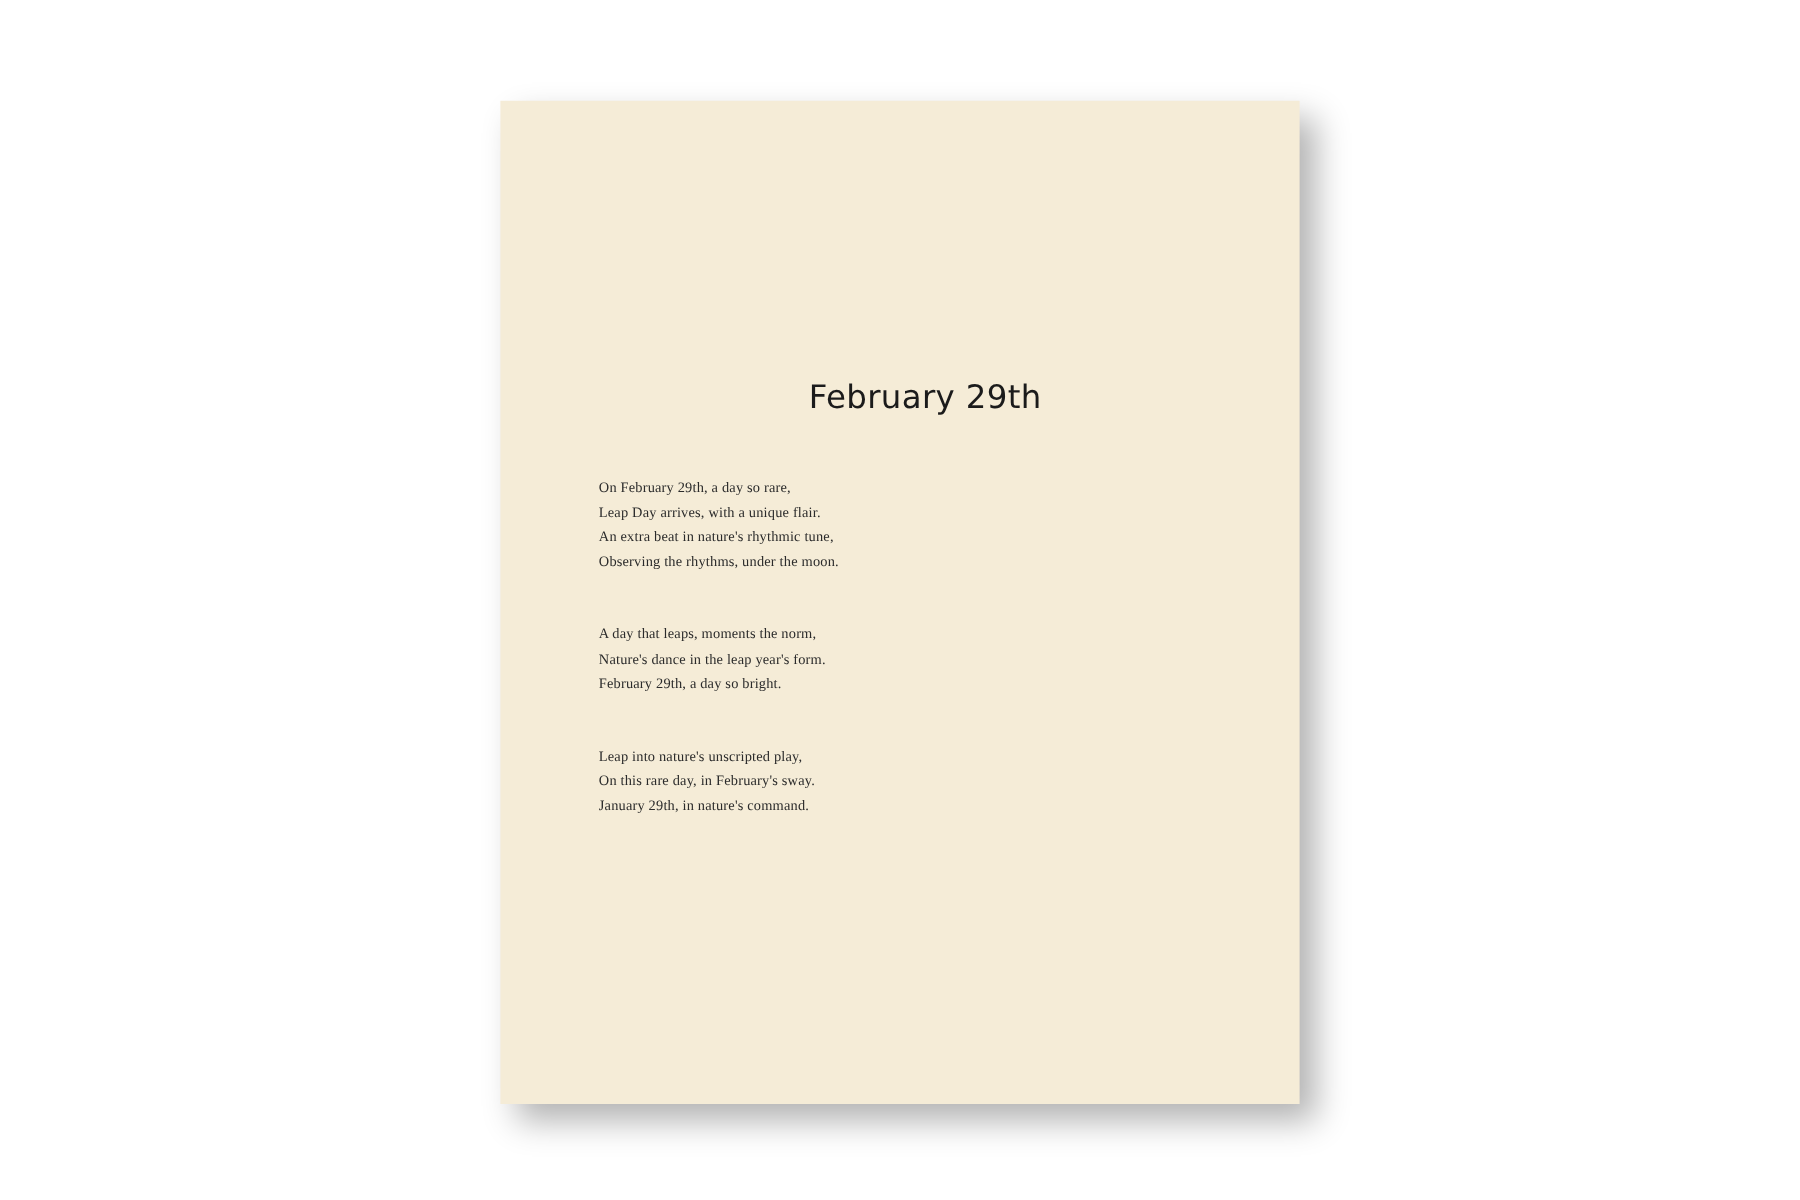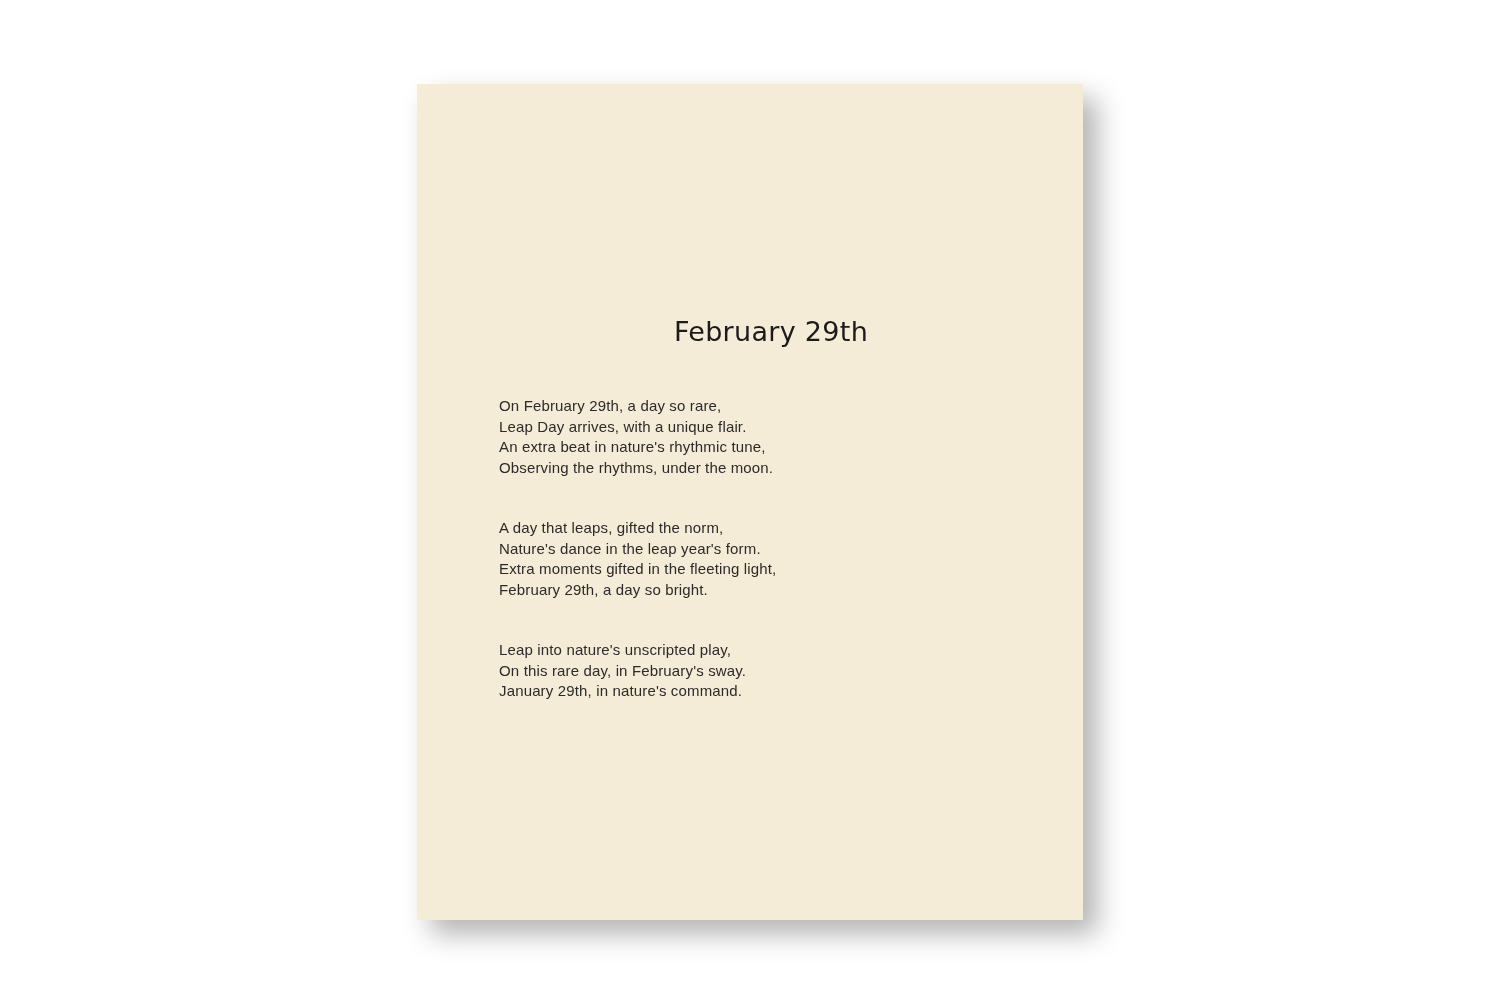--- a/index.html
+++ b/index.html
@@ -43,22 +43,22 @@
     line-height: 1.2;
     text-align: center;
   }
   .stanza {
     margin: 0 0 40px 0;
   }
   .stanza:last-child {
     margin-bottom: 0;
   }
   .line {
-    font-family: Liberation Sans, sans-serif;
-    font-size: 15px;
+    font-family: Liberation Serif, serif;
+    font-size: 12px;
     font-weight: 400;
     color: #2b2b2b;
     line-height: 20.5px;
     letter-spacing: 0.15px;
     white-space: pre;
   }
 </style>
 </head>
 <body>
 
@@ -68,23 +68,22 @@
       <h1 class="poem-title">February 29th</h1>
 
       <div class="stanza">
         <div class="line">On February 29th, a day so rare,</div>
         <div class="line">Leap Day arrives, with a unique flair.</div>
         <div class="line">An extra beat in nature's rhythmic tune,</div>
         <div class="line">Observing the rhythms, under the moon.</div>
       </div>
 
       <div class="stanza">
-        <div class="line">A day that leaps, gifted the norm,</div>
+        <div class="line">A day that leaps, moments the norm,</div>
         <div class="line">Nature's dance in the leap year's form.</div>
-        <div class="line">Extra moments gifted in the fleeting light,</div>
         <div class="line">February 29th, a day so bright.</div>
       </div>
 
       <div class="stanza">
         <div class="line">Leap into nature's unscripted play,</div>
         <div class="line">On this rare day, in February's sway.</div>
         <div class="line">January 29th, in nature's command.</div>
       </div>
     </div>
   </div>

